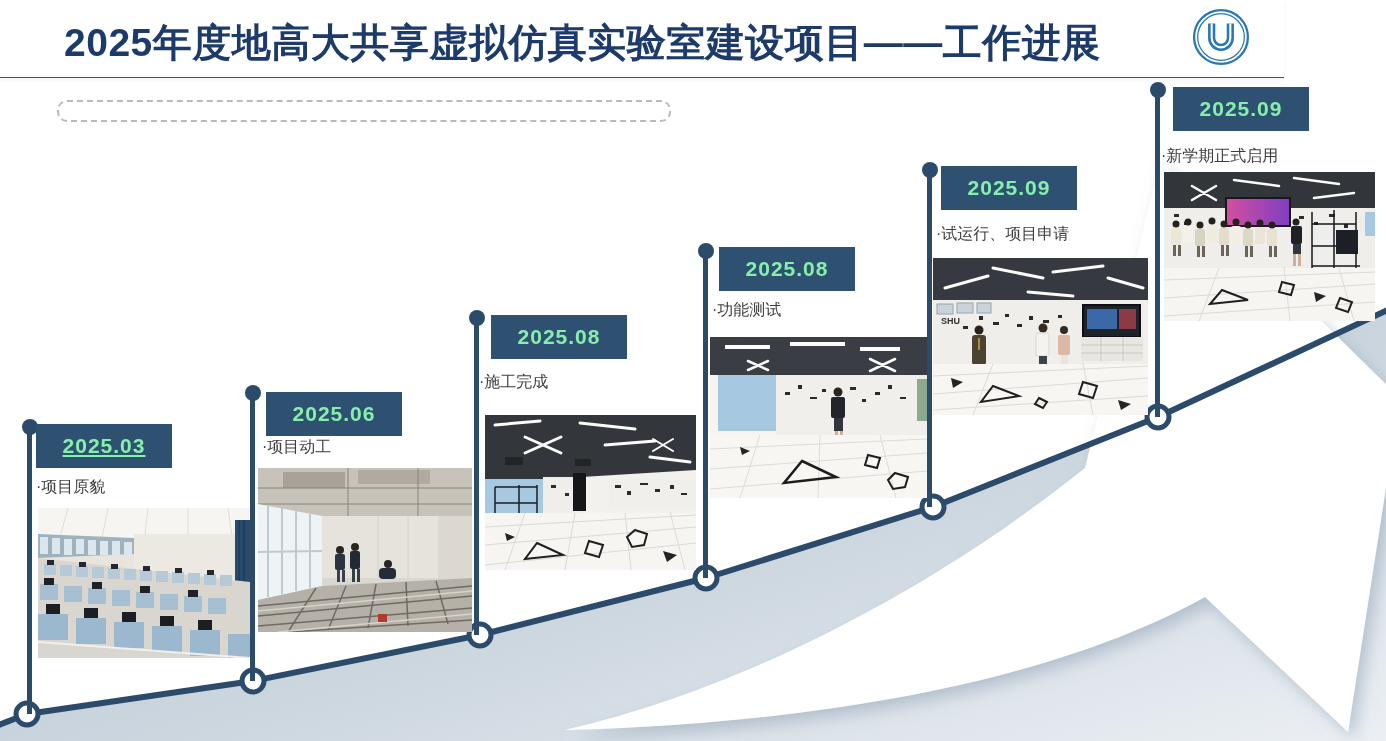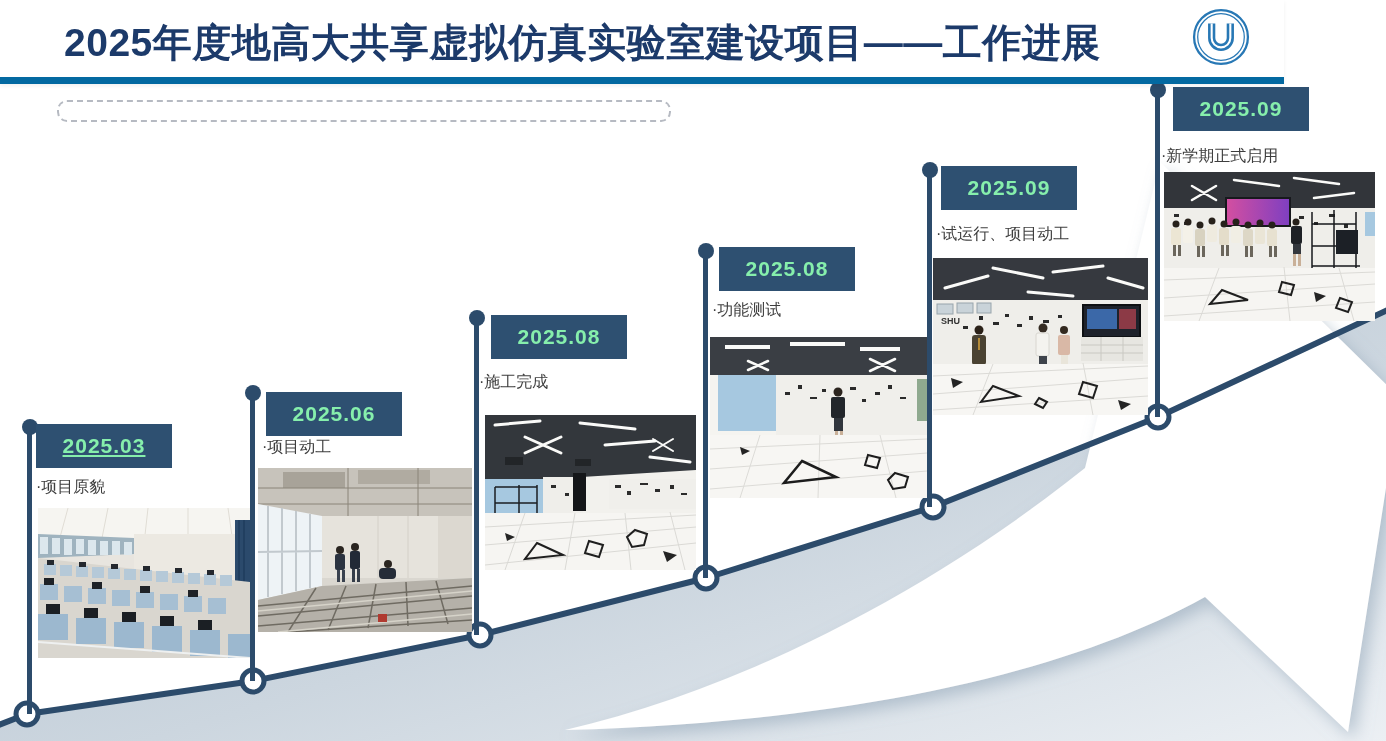--- a/index.html
+++ b/index.html
@@ -1,20 +1,20 @@
 <!DOCTYPE html>
 <html><head>
 <meta charset="utf-8">
 <style>
   html,body{margin:0;padding:0;background:#888;}
   .slide{position:relative;width:1386px;height:741px;background:#ffffff;overflow:hidden;
          font-family:"Liberation Sans","DejaVu Sans",sans-serif;}
   
   .header{position:absolute;left:0;top:0;width:1284px;height:77px;background:#fff;z-index:30;
-          border-bottom:7px solid #0369a1;box-shadow:0 2px 4px rgba(0,0,0,.06);}
+          border-bottom:1px solid #0369a1;box-shadow:0 2px 4px rgba(0,0,0,.06);}
   .title{position:absolute;left:64px;top:16px;font-size:39px;font-weight:800;color:#1c3a6a;
          letter-spacing:0.5px;white-space:nowrap;}
   .logo{position:absolute;right:34px;top:8px;display:flex;align-items:center;gap:12px;}
   .logo-text{display:flex;flex-direction:column;align-items:center;line-height:1.15;}
   .logo-cn{font-size:27px;font-weight:bold;color:#2878b5;letter-spacing:7px;font-family:"Liberation Serif","DejaVu Serif",serif;}
   .logo-en{font-size:12.5px;color:#2878b5;letter-spacing:1.6px;font-weight:bold;}
   
   .info-box{position:absolute;left:57px;top:100px;width:578px;z-index:25;
             border:2px dashed #b6bac2;border-radius:10px;padding:8px 16px 10px 16px;
             font-size:20px;line-height:1.85;color:#1f4e79;font-weight:bold;text-align:justify;}
@@ -316,21 +316,21 @@
             <polygon points="30,110 40,114 32,118"></polygon>
           </g>
       </svg>
     </div>
   </div>
 
   <div class="milestone m5">
     <div class="vline"></div>
     <div class="topdot"></div>
     <div class="badge">2025.09</div>
-    <div class="mlabel">·试运行、项目动工</div>
+    <div class="mlabel">·试运行、项目申请</div>
     <div class="photo">
       <svg width="215" height="157" viewBox="0 0 215 157">
         <rect width="215" height="157" fill="#f1f0ec"></rect>
         <rect width="215" height="42" fill="#36393f"></rect>
         <g stroke="#fafaf8" stroke-width="3" stroke-linecap="round">
             <path d="M12 30 L55 18 M60 10 L110 20 M120 14 L170 8 M95 34 L140 38 M175 20 L210 30"></path>
           </g>
         <rect x="0" y="42" width="215" height="64" fill="#efeeea"></rect>
         <g fill="#c9d3d9" stroke="#98a4ab" stroke-width="1">
             <rect x="4" y="46" width="16" height="10"></rect>

